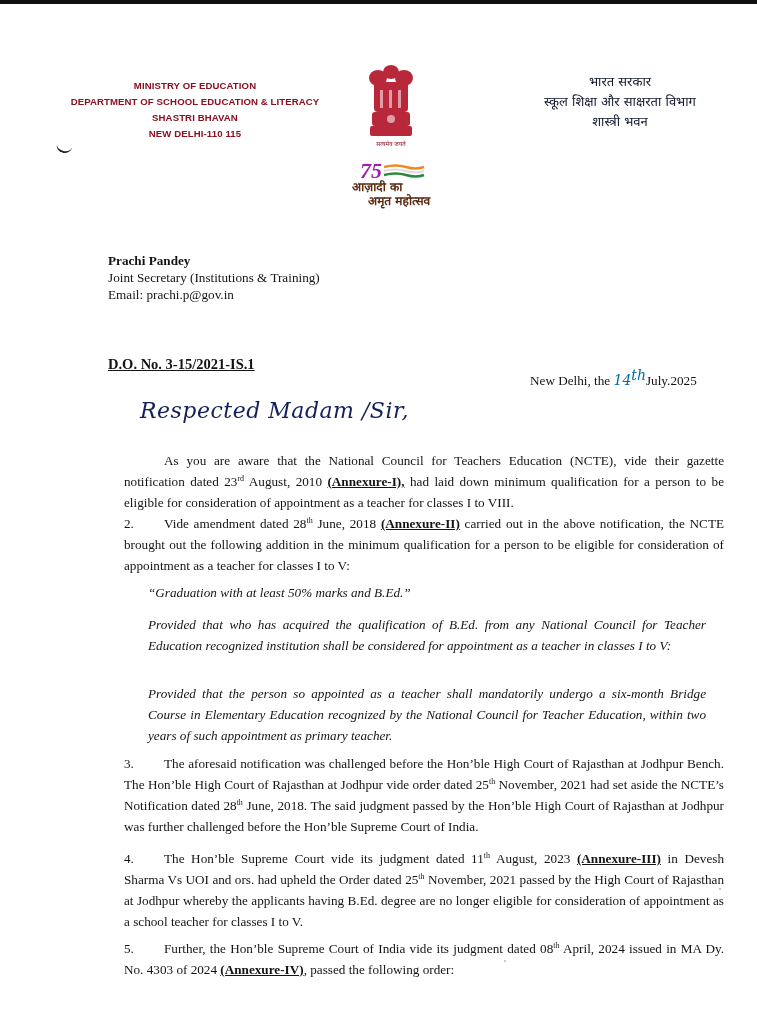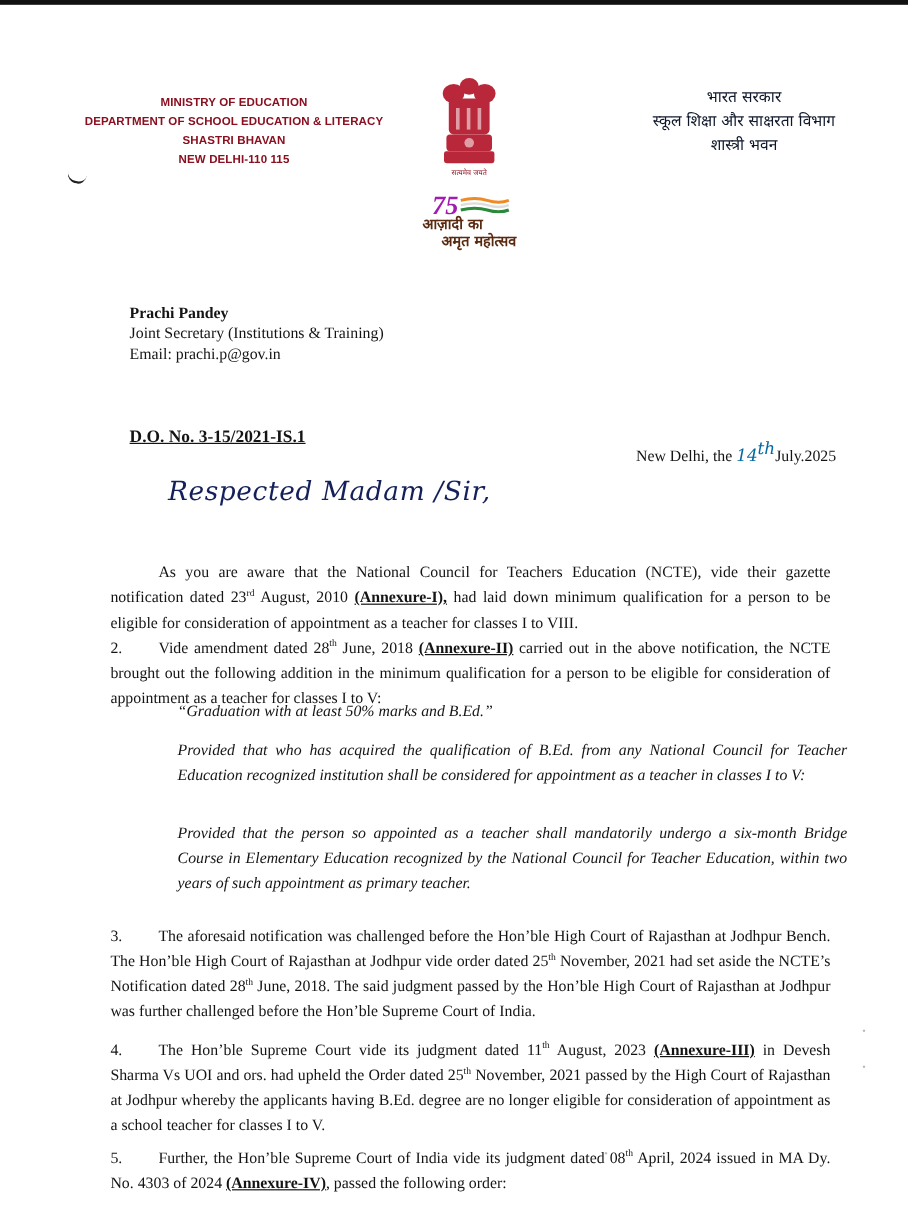--- a/index.html
+++ b/index.html
@@ -33,22 +33,22 @@
   .azadi-t2 { position: absolute; left: 20px; top: 34px; font-family: "DejaVu Sans", sans-serif;
     font-size: 12px; color: #5a2a10; font-weight: bold; }
   .sender { position: absolute; left: 108px; top: 252px; font-size: 13.2px; line-height: 17px; }
   .sender .name { font-weight: bold; }
   .do-no { position: absolute; left: 108px; top: 344px; font-size: 14.5px; font-weight: bold;
     text-decoration: underline; margin-top: 12px; }
   .date-line { position: absolute; left: 530px; top: 372px; font-size: 13.2px; }
   .date-hand { font-family: "DejaVu Serif", serif; font-style: italic; font-size: 14px; color: #0369a1; }
   .salutation { position: absolute; left: 140px; top: 398px; font-family: "DejaVu Serif", serif;
     font-style: italic; font-size: 22px; color: #14205a; letter-spacing: 0.5px; }
-  .body-text { position: absolute; left: 92px; width: 600px; font-size: 13.2px; line-height: 21px;
-    text-align: justify; margin-top: 16px; }
+  .body-text { position: absolute; left: 124px; width: 600px; font-size: 13.2px; line-height: 21px;
+    text-align: justify; }
   .indent { text-indent: 40px; }
   .para-num { display: inline-block; width: 40px; text-indent: 0; }
   .annex { font-weight: bold; text-decoration: underline; }
   .quote { position: absolute; left: 148px; width: 558px; font-style: italic; font-size: 13.2px;
     line-height: 21px; text-align: justify; }
   sup { font-size: 8px; line-height: 0; }
   .dot { position: absolute; width: 2px; height: 2px; background: #bbb; border-radius: 1px; }
 </style>
 </head>
 <body>

